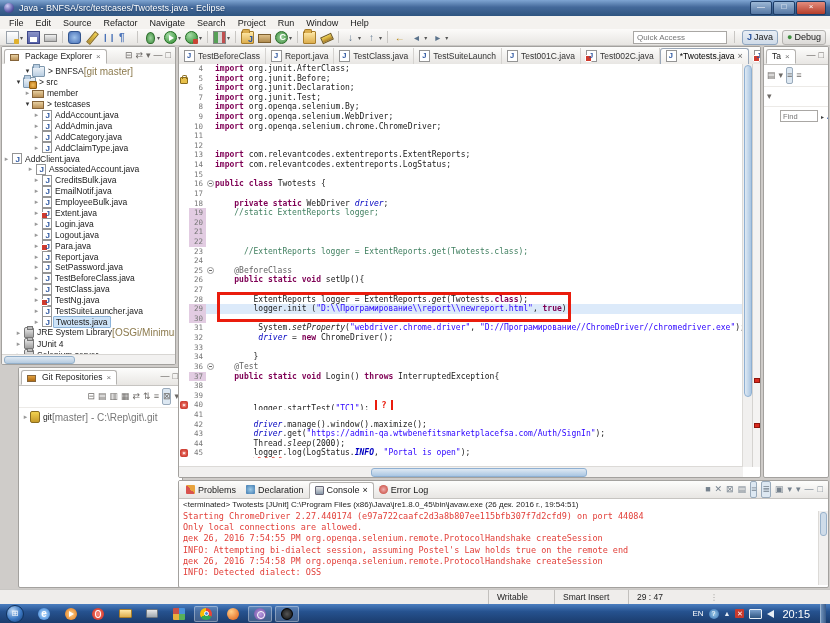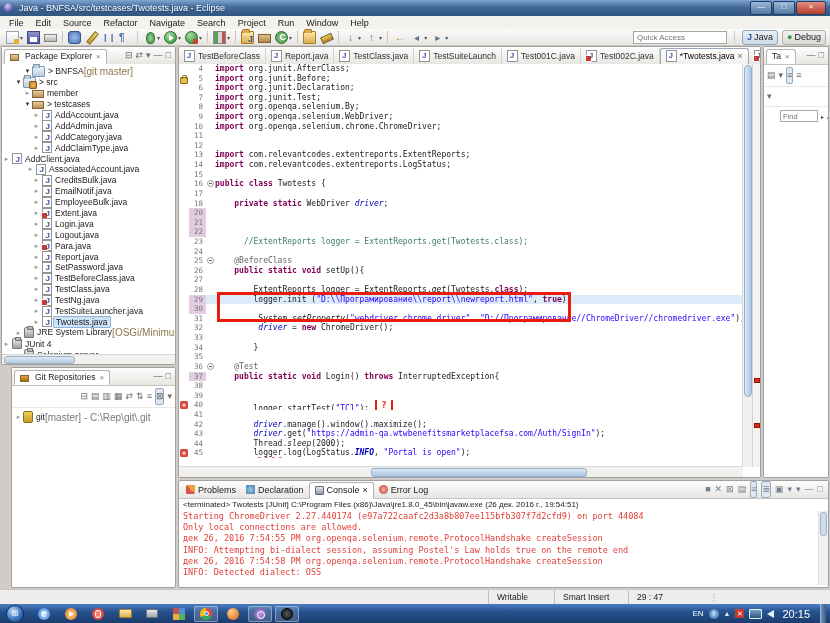--- a/index.html
+++ b/index.html
@@ -496,41 +496,41 @@
             </span>
           </div>
           <div class="trow" style="padding-left: 12px;">
             <span class="arr">▸</span>
             <span class="ic ic-lib"></span>
             <span class="tlabel-wrap">
               <span class="tlabel">JRE System Library</span>
               <span class="tsuffix"> [OSGi/Minimum-1.2]</span>
             </span>
           </div>
-          <div class="trow" style=" align-items: center;">
+          <div class="trow" style="padding-left: 12px; align-items: center;">
             <span class="arr">▸</span>
             <span class="ic ic-lib"></span>
             <span class="tlabel-wrap">
               <span class="tlabel">JUnit 4</span>
             </span>
           </div>
           <div class="trow" style="padding-left: 12px;">
             <span class="arr">▸</span>
             <span class="ic ic-lib"></span>
             <span class="tlabel-wrap">
               <span class="tlabel">Selenium server</span>
             </span>
           </div>
         </div>
       <div class="hscroll">
           <span class="thumb"></span>
         </div>
     </div>
 
-    <div class="panel" style="left:11px;top:321px;width:165px;height:221px;">
+    <div class="panel" style="left:18px;top:321px;width:165px;height:221px;">
       <div class="vtabrow">
         <span class="vtab sel">
           <span class="ic ic-pkg" style="width:9px;height:7px;background:linear-gradient(#e0a040,#b06a10);"></span>
           <span class="tl">Git Repositories</span>
           <span class="tx-close">×</span>
         </span>
         <span class="vtoolbar">
           <span class="vt-ic">—</span>
           <span class="vt-ic">□</span>
         </span>
@@ -687,20 +687,26 @@
               <span class="tx"></span>
             </div>
             <div class="cl">
               <span class="mk"></span>
               <span class="ln">18</span>
               <span class="fd"></span>
               <span class="tx"><span class="tk-p">    </span><span class="tk-k">private</span><span class="tk-p"> </span><span class="tk-k">static</span><span class="tk-p"> WebDriver </span><span class="tk-st">driver</span><span class="tk-p">;</span></span>
             </div>
             <div class="cl">
               <span class="mk"></span>
+              <span class="ln qd">19</span>
+              <span class="fd"></span>
+              <span class="tx"><span class="tk-p">    </span><span class="tk-c">//static ExtentReports logger;</span></span>
+            </div>
+            <div class="cl">
+              <span class="mk"></span>
               <span class="ln qd">20</span>
               <span class="fd"></span>
               <span class="tx"></span>
             </div>
             <div class="cl">
               <span class="mk"></span>
               <span class="ln qd">21</span>
               <span class="fd"></span>
               <span class="tx"></span>
             </div>
@@ -776,26 +782,20 @@
               <span class="mk"></span>
               <span class="ln">33</span>
               <span class="fd"></span>
               <span class="tx"></span>
             </div>
             <div class="cl">
               <span class="mk"></span>
               <span class="ln">34</span>
               <span class="fd"></span>
               <span class="tx"><span class="tk-p">        }</span></span>
-            </div>
-            <div class="cl">
-              <span class="mk"></span>
-              <span class="ln">35</span>
-              <span class="fd"></span>
-              <span class="tx"></span>
             </div>
             <div class="cl">
               <span class="mk"></span>
               <span class="ln">36</span>
               <span class="fd">
                 <span class="foldm"></span>
               </span>
               <span class="tx"><span class="tk-p">    </span><span class="tk-a">@Test</span></span>
             </div>
             <div class="cl">

